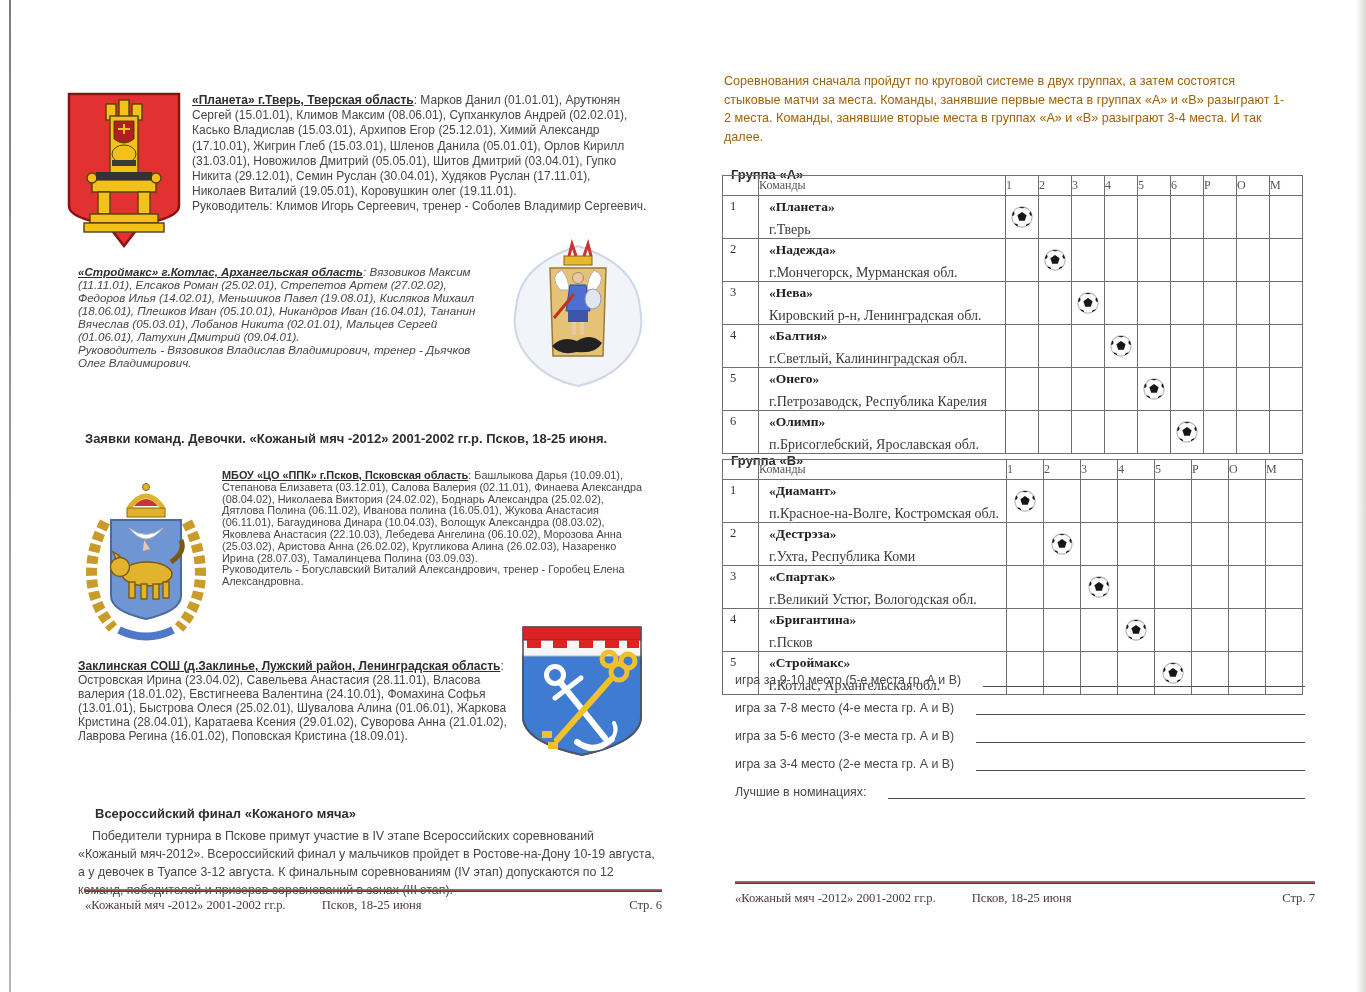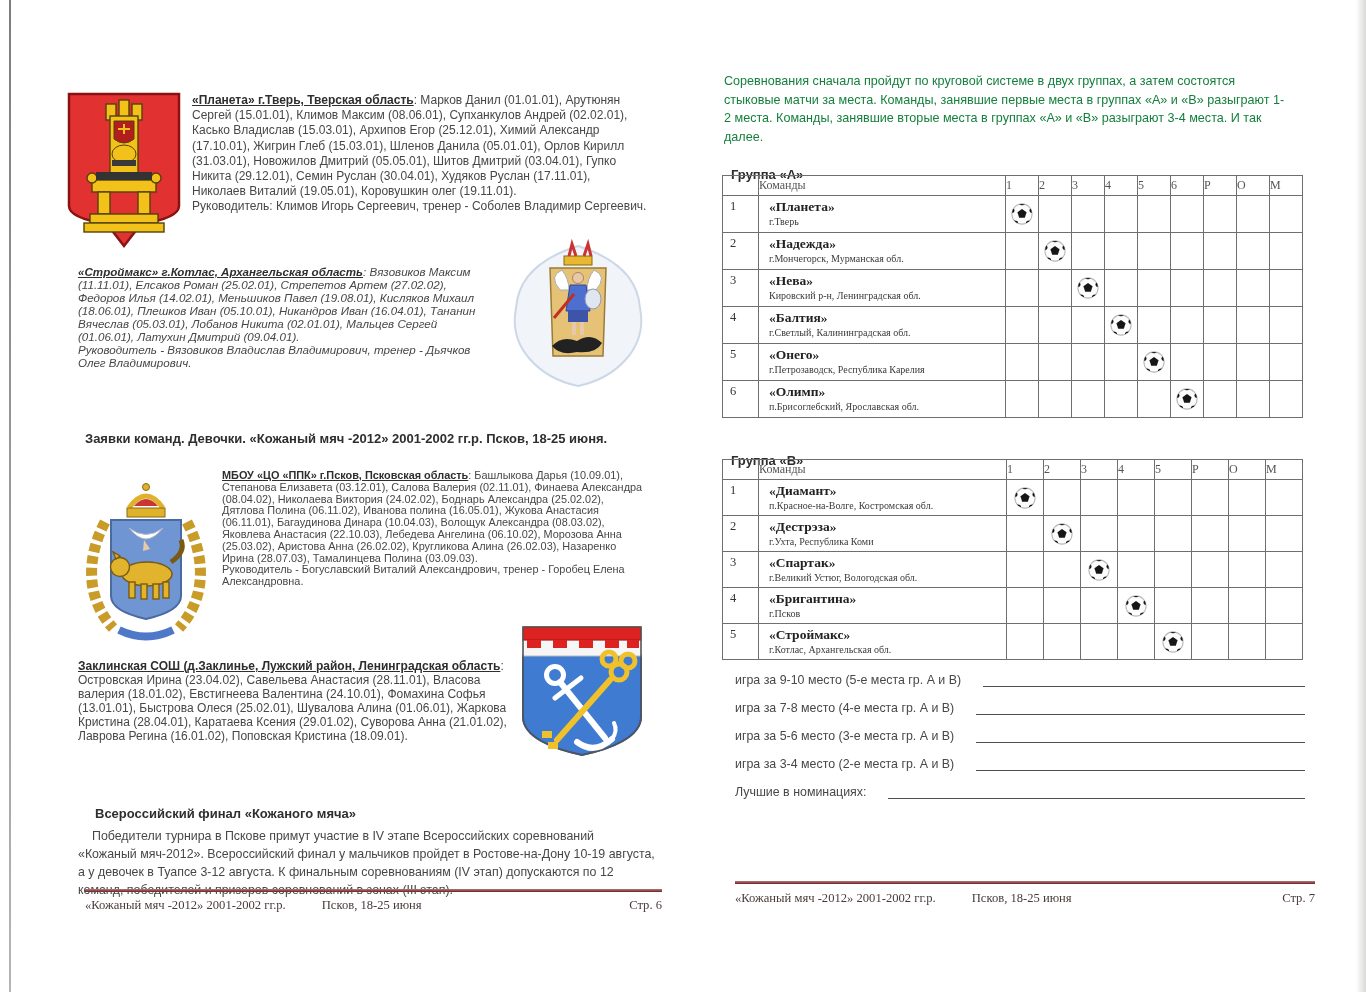--- a/index.html
+++ b/index.html
@@ -30,21 +30,21 @@
 
   
   .gtitle{font-weight:bold;font-size:13px;color:#2e2e2e;margin-top:9px;}
   table.grid{border-collapse:collapse;table-layout:fixed;
              font-family:"Liberation Serif",serif;color:#333;}
   .grid td{border:1px solid #6f6f6f;padding:0;overflow:hidden;}
   .grid tr.head td{text-align:left;vertical-align:middle;font-size:12px;color:#555;height:19px;}
   .grid td.no{vertical-align:top;padding:3px 0 0 7px;font-size:12.5px;}
   .grid td.team{vertical-align:top;padding:3px 3px 0 10px;font-family:Liberation Serif, serif;}
   .tname{font-weight:bold;font-size:13.5px;color:#222;}
-  .tcity{font-size:10px;margin-top:1px;color:#3a3a3a;}
+  .tcity{font-size:14px;margin-top:7px;color:#3a3a3a;}
   .grid td.sc{text-align:center;vertical-align:middle;}
   svg.ball{width:26px;height:26px;vertical-align:middle;}
 
   
   .pline{display:flex;align-items:center;width:570px;margin-bottom:13px;font-size:12.4px;}
   .plabel{white-space:nowrap;color:#474747;}
   .prule{flex:1;margin-left:22px;border-bottom:1.5px solid #4d4d4d;height:14px;}
 </style>
 </head>
 <body>
@@ -194,21 +194,21 @@
     <div class="abs rule" style="left:85px;top:889px;width:577px"></div>
     <div class="abs footer" style="left:85px;top:898px;width:577px">
       <span>«Кожаный мяч -2012» 2001-2002 гг.р.</span>
       <span class="fplace">Псков, 18-25 июня</span>
       <span class="fpage">Стр. 6</span>
     </div>
   </div>
 
   <div>
 
-    <div class="abs" style="left:724px;top:72px;width:562px;font-size:12.6px;line-height:18.6px;color:#15803d">Соревнования сначала пройдут по круговой системе в двух группах, а затем состоятся стыковые матчи за места. Команды, занявшие первые места в группах «А» и «В» разыграют 1-2 места. Команды, занявшие вторые места в группах «А» и «В» разыграют 3-4 места. И так далее.</div>
+    <div class="abs" style="left:724px;top:72px;width:562px;font-size:12.6px;line-height:18.6px;color:#a16207">Соревнования сначала пройдут по круговой системе в двух группах, а затем состоятся стыковые матчи за места. Команды, занявшие первые места в группах «А» и «В» разыграют 1-2 места. Команды, занявшие вторые места в группах «А» и «В» разыграют 3-4 места. И так далее.</div>
 
     <div class="abs gtitle" style="left:731px;top:158px">Группа «А»</div>
 
     <table class="grid abs" style="left:722px;top:175px;width:580px">
       <colgroup>
           <col style="width:36px">
           <col style="width:247px">
           <col style="width:33px">
           <col style="width:33px">
           <col style="width:33px">

